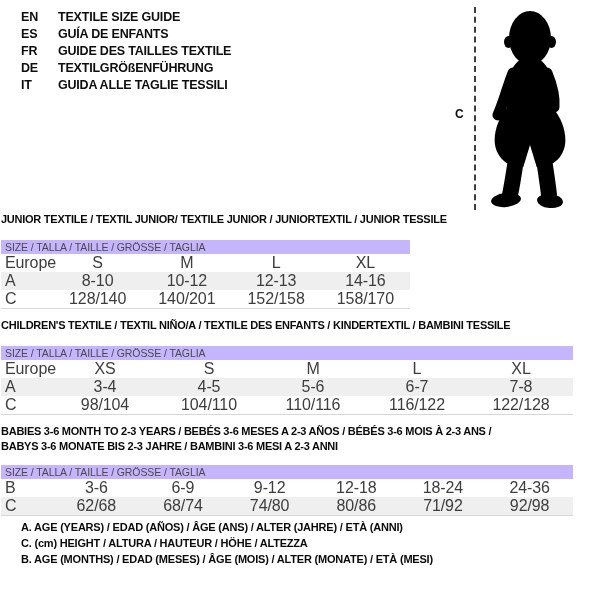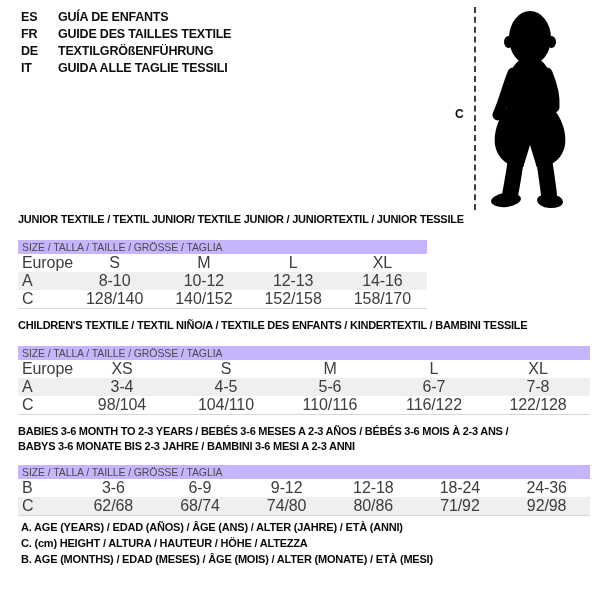--- a/index.html
+++ b/index.html
@@ -20,21 +20,21 @@
 
   
   .figure { position:absolute; left:446px; top:4px; width:150px; height:212px; }
   .dash-line { position:absolute; left:28px; top:3px; height:203px; width:0;
     border-left:2px dashed #3d3d3d; }
   .measure-label { position:absolute; left:9px; top:103px; font-weight:700;
     font-size:12px; color:#0d0d0d; }
   .baby-svg { position:absolute; left:36px; top:3px; }
 
   
-  .tbl { position:absolute; left:18px; }
+  .tbl { position:absolute; left:1px; }
   .tbl1 { top:213px; width:409px; }
   .tbl2 { top:319px; width:572px; }
   .tbl3 { top:424px; width:572px; }
   .tbl-title {
     font-weight:700; font-size:11px; line-height:13px; letter-spacing:-0.25px;
     color:#0a0a0a; white-space:nowrap;
   }
   .tbl1 .tbl-title, .tbl2 .tbl-title { margin-bottom:14px; }
   .tbl3 .tbl-title { line-height:15px; margin-bottom:0; }
   .tbl3 .title-wrap { margin-bottom:11px; }
@@ -58,20 +58,24 @@
   .footnotes { position:absolute; left:21px; top:519px; }
   .fn-line { font-weight:700; font-size:11px; line-height:16px;
     letter-spacing:-0.2px; color:#0a0a0a; white-space:nowrap; }
 </style>
 </head>
 <body>
 
 <div class="page">
 
   <div class="lang-block">
+    <div class="lang-row">
+      <span class="lang-code">EN</span>
+      <span class="lang-label">TEXTILE SIZE GUIDE</span>
+    </div>
     <div class="lang-row">
       <span class="lang-code">ES</span>
       <span class="lang-label">GUÍA DE ENFANTS</span>
     </div>
     <div class="lang-row">
       <span class="lang-code">FR</span>
       <span class="lang-label">GUIDE DES TAILLES TEXTILE</span>
     </div>
     <div class="lang-row">
       <span class="lang-code">DE</span>
@@ -128,21 +132,21 @@
         <tr class="alt">
           <td class="lab">A</td>
           <td>8-10</td>
           <td>10-12</td>
           <td>12-13</td>
           <td>14-16</td>
         </tr>
         <tr>
           <td class="lab">C</td>
           <td>128/140</td>
-          <td>140/152</td>
+          <td>140/201</td>
           <td>152/158</td>
           <td>158/170</td>
         </tr>
       </tbody>
     </table>
   </section>
 
   <section class="tbl tbl2">
     <div class="tbl-title">CHILDREN'S TEXTILE / TEXTIL NIÑO/A / TEXTILE DES ENFANTS / KINDERTEXTIL / BAMBINI TESSILE</div>
     <table>

